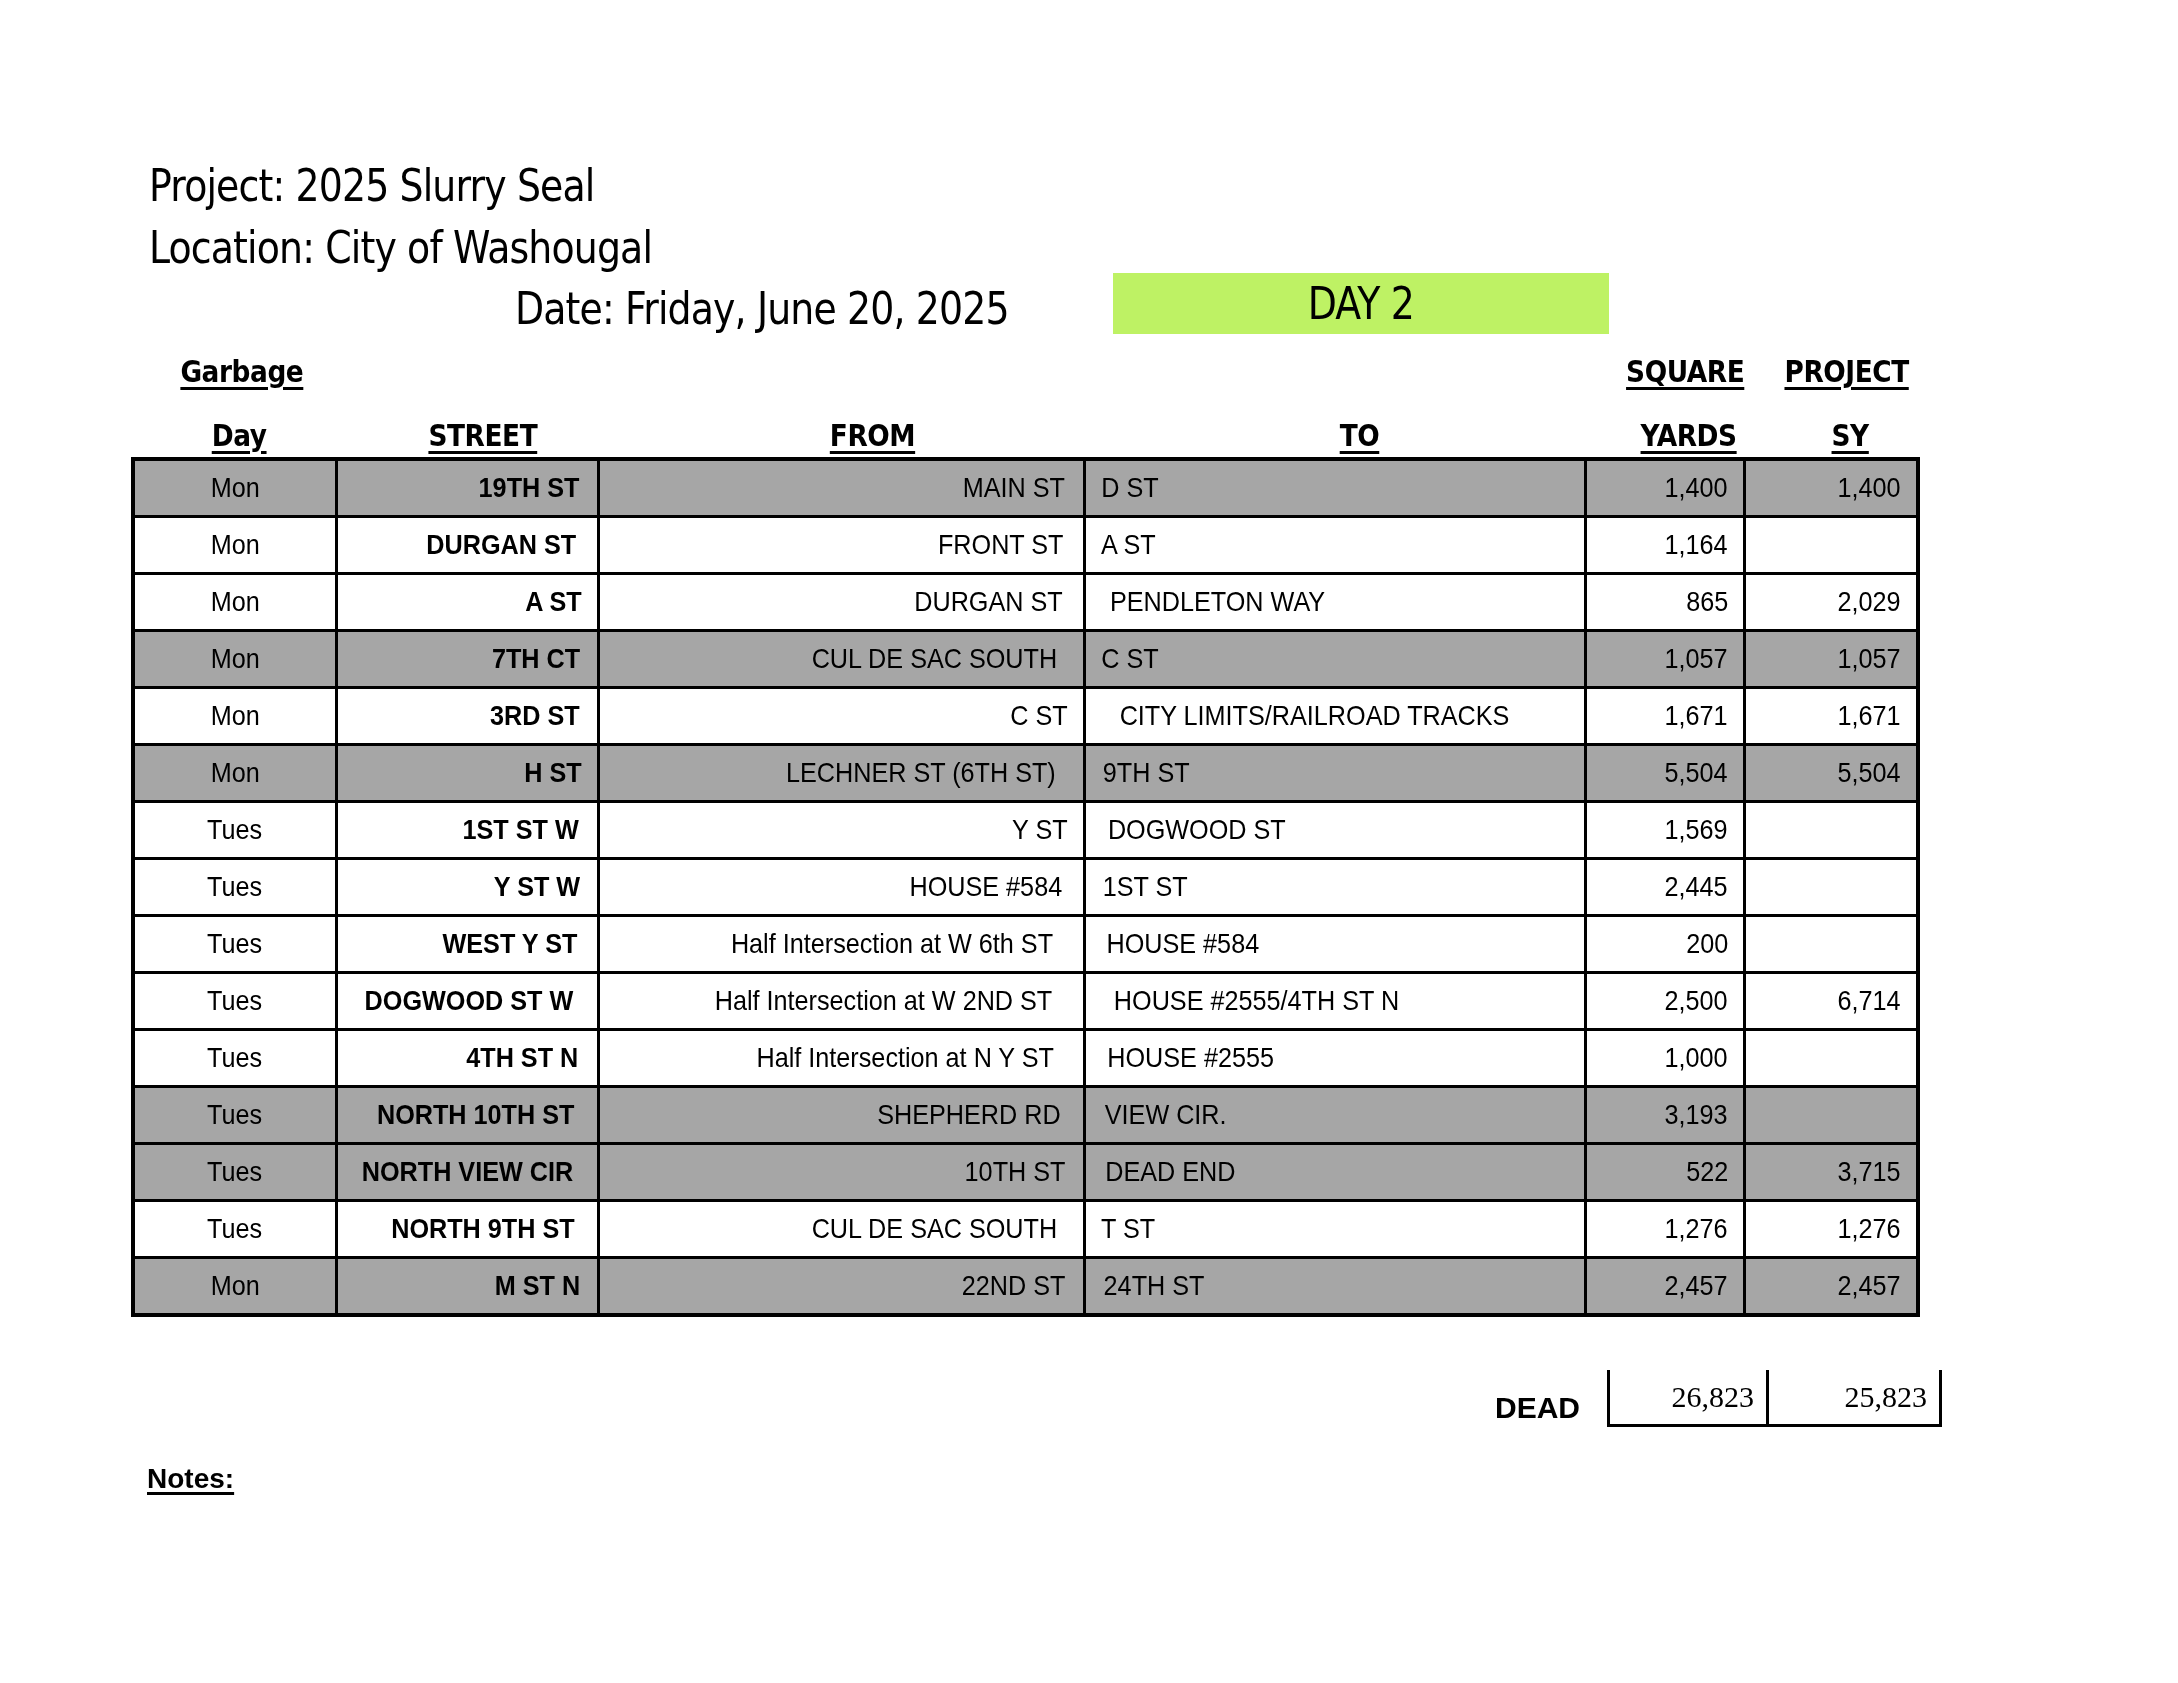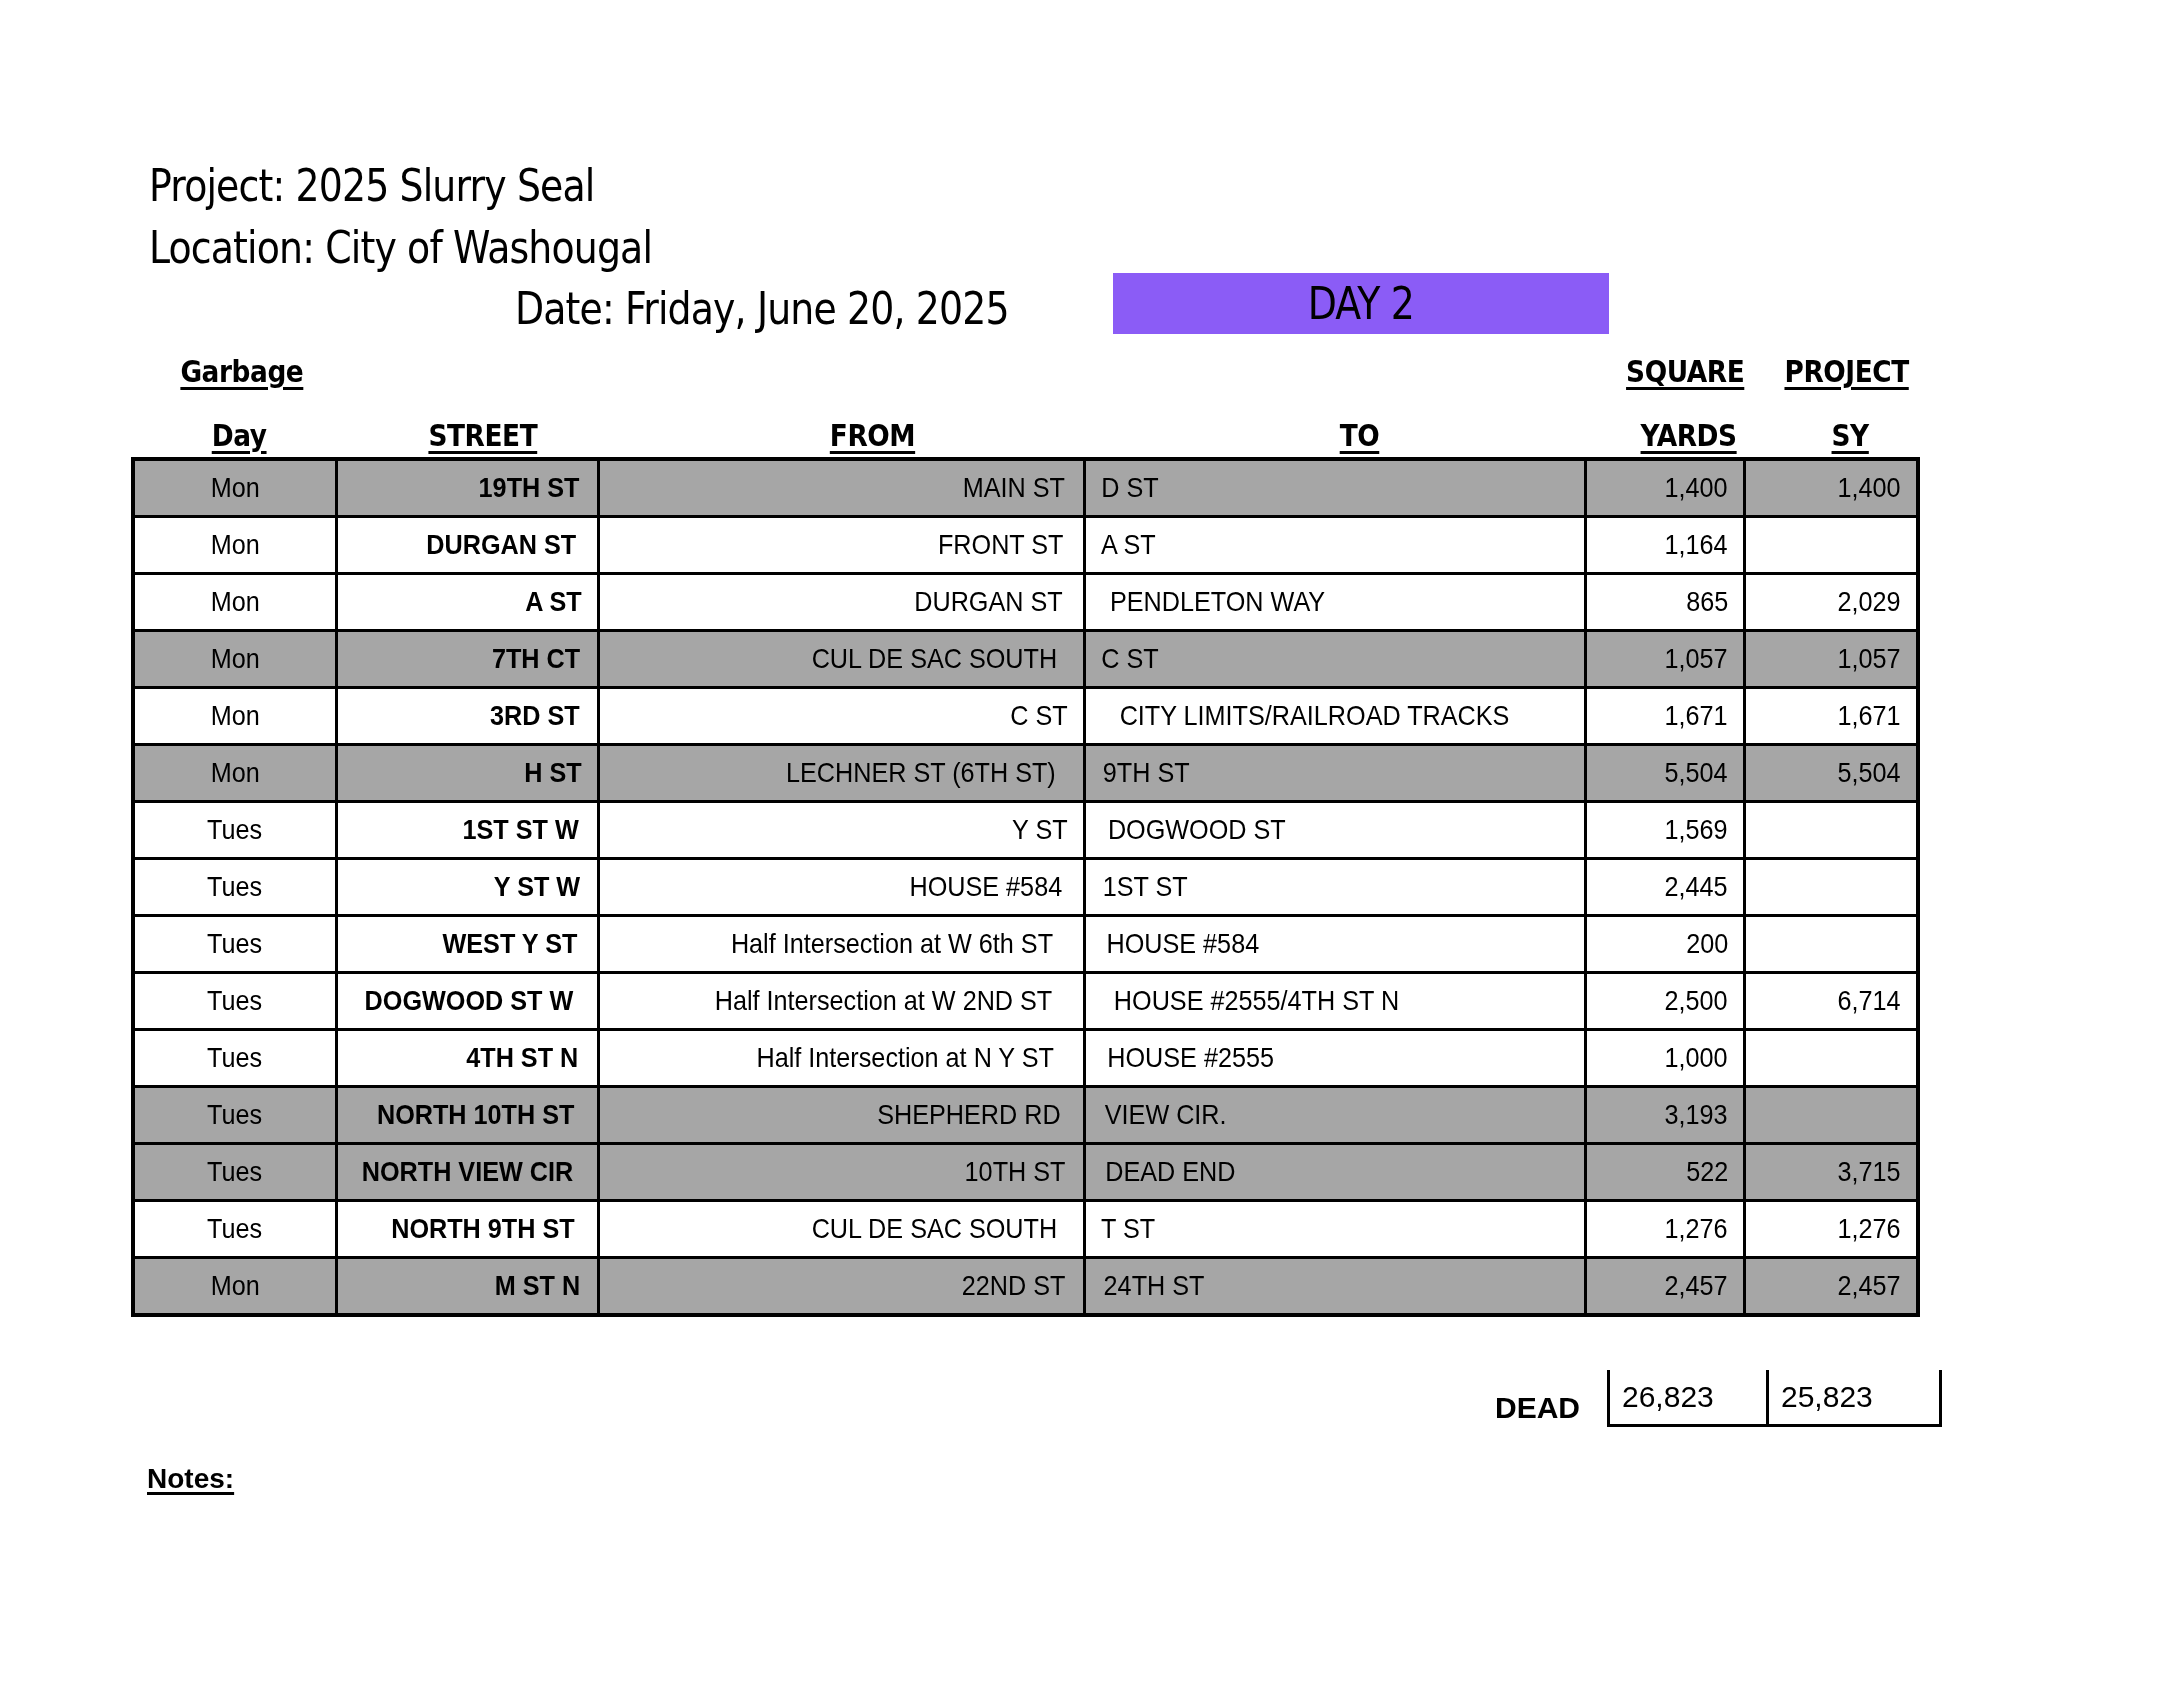--- a/index.html
+++ b/index.html
@@ -5,21 +5,21 @@
   html, body { margin:0; padding:0; background:#ffffff; }
   body { width:2178px; height:1683px; position:relative; overflow:hidden;
          font-family:"DejaVu Sans", sans-serif; color:#000; }
   .hdr-line { position:absolute; left:149px; font-family:"DejaVu Sans", sans-serif;
               font-size:44px; line-height:1; white-space:nowrap; letter-spacing:-1px;
               transform:scaleX(0.86); transform-origin:left center; }
   #project { top:164px; }
   #location { top:226px; }
   #date { left:515px; top:287px; }
   #day-box { position:absolute; left:1113px; top:273px; width:496px; height:61px;
-             background:#8b5cf6; display:flex; align-items:center; justify-content:center; }
+             background:#bef264; display:flex; align-items:center; justify-content:center; }
   #day-box span { font-family:"DejaVu Sans", sans-serif; font-size:44px; letter-spacing:-1px;
                   transform:scaleX(0.86); display:inline-block; }
   .colhead { position:absolute; font-family:"DejaVu Sans", sans-serif; font-weight:bold;
              font-size:30px; text-decoration:underline; text-decoration-thickness:3px;
              text-underline-offset:5px; white-space:nowrap; transform:scaleX(0.88);
              transform-origin:center; letter-spacing:-0.5px; }
   #grid { position:absolute; left:131px; top:457px; border-collapse:collapse;
           border:4px solid #000; }
   #grid td { border:3px solid #000; height:54px; padding:0 12px; font-size:28px;
              font-family:"Liberation Sans", sans-serif; white-space:nowrap; }
@@ -28,21 +28,21 @@
   #grid td.c-street { width:182px; text-align:right; font-weight:bold; }
   #grid td.c-from { width:459px; text-align:right; }
   #grid td.c-to { width:474px; text-align:left; }
   #grid td.c-sy { width:132px; text-align:right; font-family:"Liberation Sans", sans-serif; }
   #grid td.c-psy { width:146px; text-align:right; font-family:"Liberation Sans", sans-serif; }
   .cell-text { display:inline-block; transform:scaleX(0.9); }
   #total-label { position:absolute; left:1495px; top:1391px; font-family:"Liberation Sans", sans-serif;
                  font-weight:bold; font-size:30px; }
   #total-box { position:absolute; left:1607px; top:1370px; border-collapse:collapse; }
   #total-box td { border:3px solid #000; height:54px; padding:0 12px; font-size:30px;
-                  font-family:Liberation Sans, sans-serif; text-align:left; }
+                  font-family:Liberation Serif, serif; text-align:right; }
   #total-box td.t-sy { width:132px; border-top:none; }
   #total-box td.t-psy { width:146px; border-top:none; }
   #notes { position:absolute; left:147px; top:1463px; font-family:Liberation Sans, sans-serif;
            font-weight:bold; font-size:28px; text-decoration:underline; text-decoration-thickness:3px;
            text-underline-offset:4px; }
 </style>
 </head>
 <body>
 
 <div class="hdr-line" id="project">Project: 2025 Slurry Seal</div>

